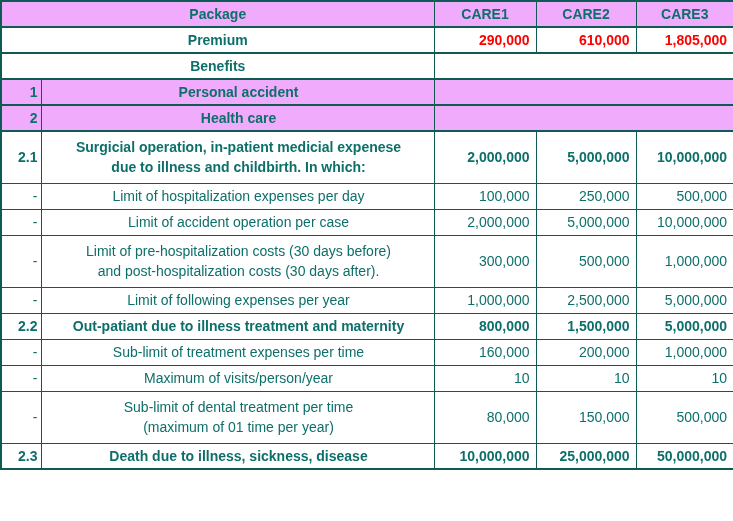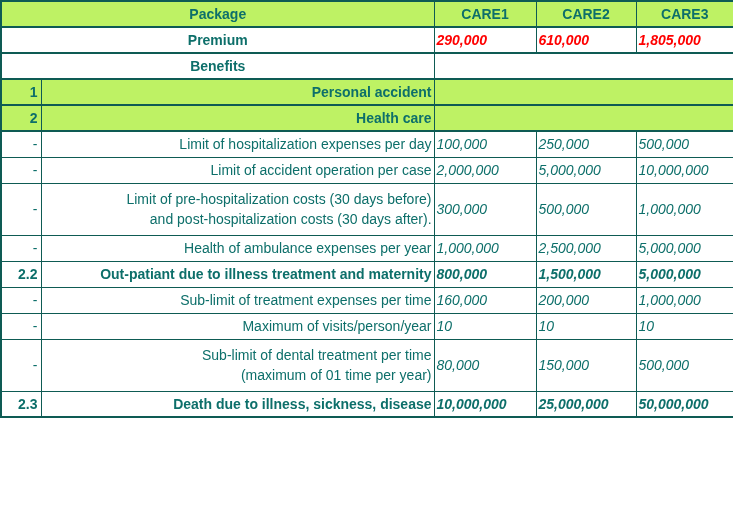--- a/index.html
+++ b/index.html
@@ -40,35 +40,34 @@
   tr.section td {
     border-top-width: 2px;
     border-bottom-width: 2px;
   }
 
   td.c-no {
     text-align: right;
     padding: 0 3px 0 1px;
   }
   td.c-desc {
-    text-align: right;
+    text-align: center;
     padding: 1px 2px 1px 4px;
     white-space: pre-line;
   }
   td.c-val {
-    text-align: left;
+    text-align: right;
     padding: 0 6px 0 2px;
-    font-style: italic;
   }
   td.c-center {
     text-align: center;
     padding: 0 2px;
   }
   .bold { font-weight: bold; }
-  .bg   { background: #bef264; }
+  .bg   { background: #f0abfc; }
   .red  { color: #fe0000; }
 </style>
 </head>
 <body>
 
 <div class="wrap">
   <table class="benefits">
     <colgroup>
       <col style="width:40px">
       <col style="width:393px">
@@ -104,20 +103,28 @@
     </tr>
 
 
 
     <tr class="h26 section">
       <td class="c-no bold bg">2</td>
       <td class="c-desc bold bg">Health care</td>
       <td colspan="3" class="bg"></td>
     </tr>
 
+    <tr class="h52">
+      <td class="c-no bold">2.1</td>
+      <td class="c-desc bold">Surgicial operation, in-patient medicial expenese
+due to illness and childbirth. In which:</td>
+      <td class="c-val bold">2,000,000</td>
+      <td class="c-val bold">5,000,000</td>
+      <td class="c-val bold">10,000,000</td>
+    </tr>
 
     <tr class="h26">
       <td class="c-no">-</td>
       <td class="c-desc">Limit of hospitalization expenses per day</td>
       <td class="c-val">100,000</td>
       <td class="c-val">250,000</td>
       <td class="c-val">500,000</td>
     </tr>
 
     <tr class="h26">
@@ -132,21 +139,21 @@
       <td class="c-no">-</td>
       <td class="c-desc">Limit of pre-hospitalization costs (30 days before)
 and post-hospitalization costs (30 days after).</td>
       <td class="c-val">300,000</td>
       <td class="c-val">500,000</td>
       <td class="c-val">1,000,000</td>
     </tr>
 
     <tr class="h26">
       <td class="c-no">-</td>
-      <td class="c-desc">Health of ambulance expenses per year</td>
+      <td class="c-desc">Limit of following expenses per year</td>
       <td class="c-val">1,000,000</td>
       <td class="c-val">2,500,000</td>
       <td class="c-val">5,000,000</td>
     </tr>
 
     <tr class="h26">
       <td class="c-no bold">2.2</td>
       <td class="c-desc bold">Out-patiant due to illness treatment and maternity</td>
       <td class="c-val bold">800,000</td>
       <td class="c-val bold">1,500,000</td>

